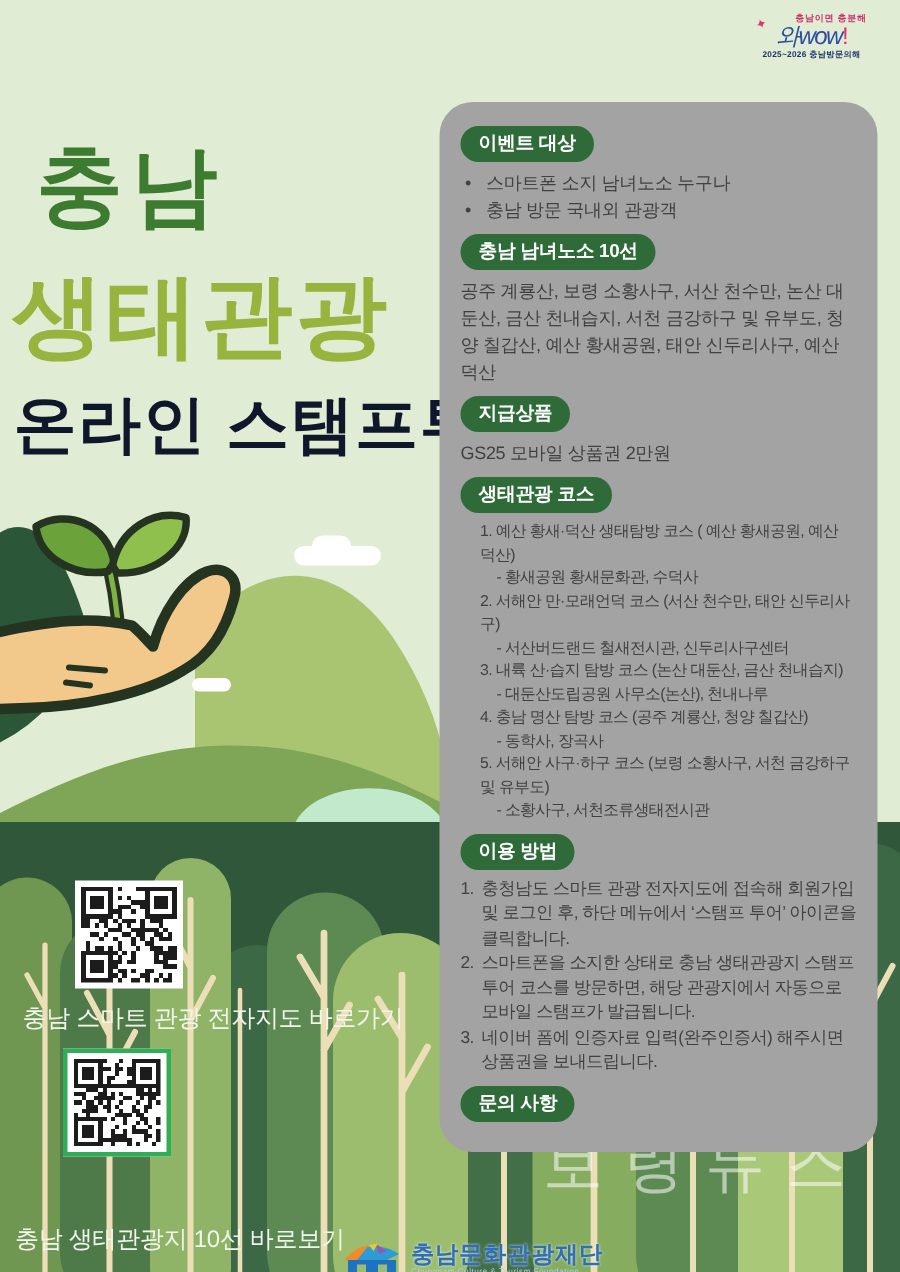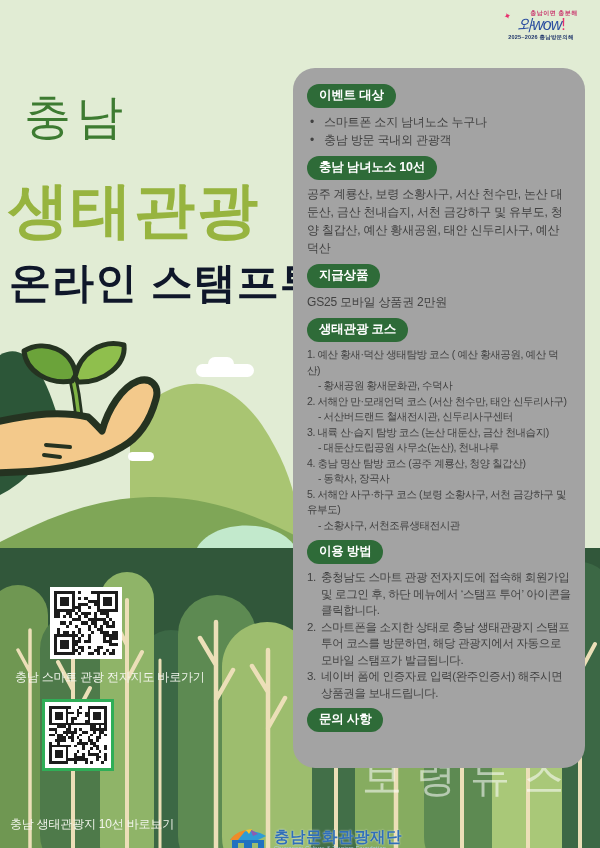--- a/index.html
+++ b/index.html
@@ -8,38 +8,38 @@
 
   
   .wow{position:absolute;top:10px;right:16px;width:86px;text-align:center;z-index:7;line-height:1;}
   .wow .tag-top{font-size:6px;color:#c9326b;font-weight:bold;letter-spacing:.5px;display:block;margin-left:26px;}
   .wow .main{display:block;font-weight:normal;font-style:italic;color:#2b4ea0;font-size:16px;letter-spacing:-1px;margin-top:1px;}
   .wow .main .bang{color:#e8326f;font-style:normal;}
   .wow .sparkle{position:absolute;left:6px;top:2px;color:#e8326f;font-size:9px;transform:rotate(-20deg);}
   .wow .tag-bottom{font-size:5.5px;color:#20366b;font-weight:bold;display:block;margin-top:2px;letter-spacing:.2px;}
 
   
-  .title1{position:absolute;left:24px;top:86px;font-size:47px;font-weight:400;color:#3d7b31;letter-spacing:5px;z-index:3;}
+  .title1{position:absolute;left:24px;top:86px;font-size:58px;font-weight:700;color:#3d7b31;letter-spacing:5px;z-index:3;}
   .title2{position:absolute;left:8px;top:170px;font-size:61px;font-weight:800;color:#97b43f;letter-spacing:2px;z-index:3;}
   .title3{position:absolute;left:9px;top:255px;font-size:42px;font-weight:800;color:#0f172a;letter-spacing:1px;z-index:3;}
 
   
   .scene{position:absolute;left:0;top:300px;width:600px;height:548px;z-index:1;}
   .hand-sprout{position:absolute;left:0;top:325px;width:180px;height:172px;z-index:2;}
   .cloud{position:absolute;background:#fff;border-radius:20px;z-index:2;}
   .cloud.c1{left:196px;top:364px;width:58px;height:13px;}
   .cloud.c1:before{content:"";position:absolute;left:12px;top:-7px;width:26px;height:14px;background:#fff;border-radius:12px;}
   .cloud.c2{left:128px;top:452px;width:26px;height:9px;border-radius:10px;}
 
   
   .qr-box{position:absolute;background:#fff;z-index:3;}
   .qr-box svg{display:block;width:100%;height:100%;}
   .qr1{left:50px;top:587px;width:64px;height:64px;padding:4px;}
   .qr2{left:42px;top:699px;width:58px;height:58px;padding:4px;border:3px solid #2fae57;}
-  .qr-label{position:absolute;color:#f2f5ec;font-size:12px;z-index:3;letter-spacing:-0.2px;}
+  .qr-label{position:absolute;color:#f2f5ec;font-size:16px;z-index:3;letter-spacing:-0.2px;}
   .ql1{left:15px;top:669px;}
   .ql2{left:10px;top:784px;margin-top:32px;}
 
   
   .watermark{position:absolute;right:22px;top:757px;text-align:right;z-index:4;line-height:1;}
   .watermark .ko{font-size:40px;font-weight:400;color:rgba(255,255,255,.55);letter-spacing:14px;display:block;}
   .watermark .en{font-size:15px;font-style:italic;color:rgba(255,255,255,.6);letter-spacing:1px;display:block;margin-top:3px;margin-right:4px;}
 
   
   .found{position:absolute;left:228px;top:826px;display:flex;align-items:center;gap:6px;z-index:5;}
@@ -47,21 +47,21 @@
   .found .name{font-size:15.5px;font-weight:800;color:#2f6fb8;letter-spacing:.5px;text-shadow:0 0 2px rgba(255,255,255,.8);}
   .found .sub{font-size:5.5px;color:#a8d0ef;margin-top:2px;letter-spacing:.3px;}
 
   
   .panel{position:absolute;left:293px;top:68px;width:292px;height:700px;background:#a3a3a3;border-radius:22px;z-index:6;box-sizing:border-box;padding:16px 14px 12px 14px;overflow:hidden;}
   .section{margin-bottom:7px;}
   .badge{display:inline-block;background:#2e6b38;color:#fff;font-weight:bold;font-size:12.5px;padding:3px 12px 4px;border-radius:13px;margin-bottom:5px;letter-spacing:-0.2px;}
   .line{font-size:12px;line-height:18px;color:#414141;letter-spacing:-0.2px;}
   .row{display:flex;font-size:12px;line-height:18px;color:#414141;letter-spacing:-0.2px;}
   .row .dot{width:14px;flex:0 0 14px;padding-left:3px;}
-  .course .line{font-size:10.5px;line-height:15.5px;letter-spacing:-0.4px;}
+  .course .line{font-size:10.5px;line-height:15.5px;letter-spacing:-0.4px;margin-left:13px;}
   .course .line.sub{padding-left:11px;}
   .steps .row{font-size:11.5px;line-height:16.5px;letter-spacing:-0.35px;}
   .steps .row .num{width:14px;flex:0 0 14px;}
 </style>
 </head>
 <body>
 
 <div class="poster">
 
   <svg class="scene" viewBox="0 0 600 548" preserveAspectRatio="none">

